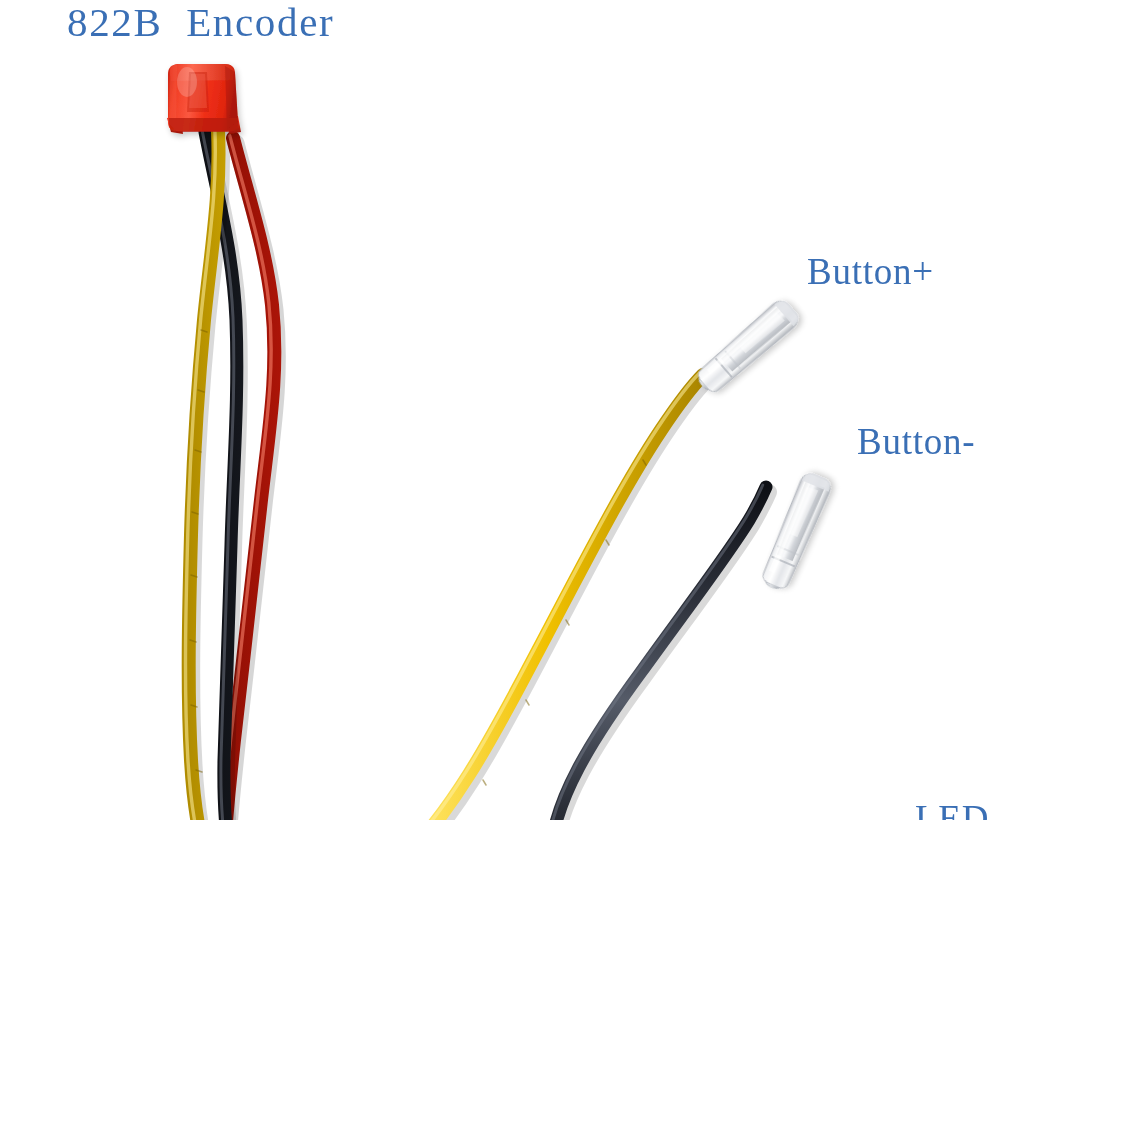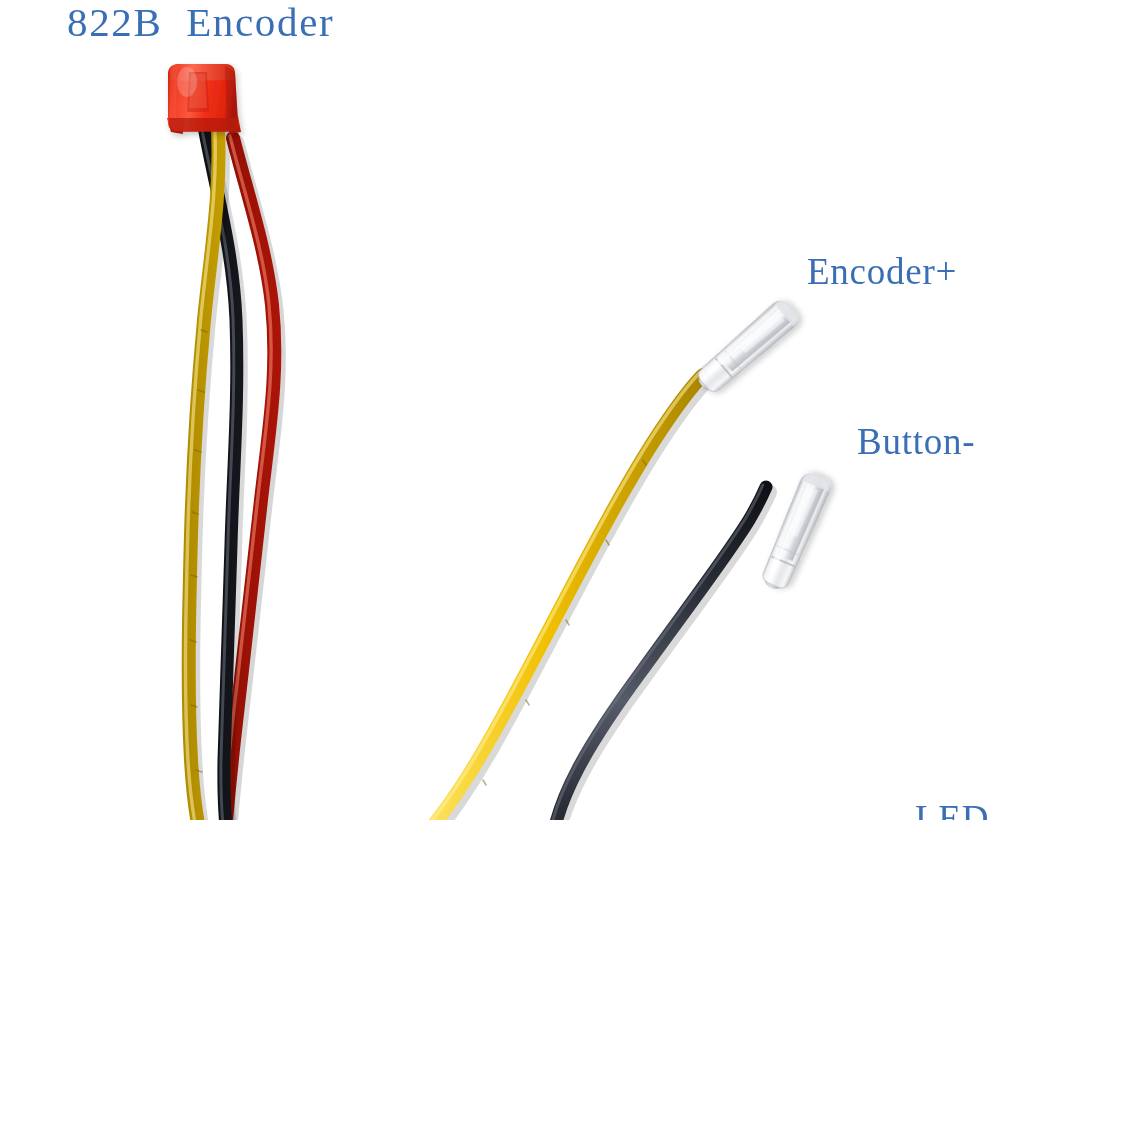--- a/index.html
+++ b/index.html
@@ -376,20 +376,20 @@
       <path d="M -86,-16 L -86,17" stroke="#c9453a" stroke-width="2.0" opacity="0.6"></path>
       <path d="M -40,-15 L -40,16" stroke="#b2b7be" stroke-width="1.3" opacity="0.5"></path>
       <path d="M 18,-14 L 18,16" stroke="#c3c7cd" stroke-width="1.2" opacity="0.45"></path>
       <path d="M -98,-13 L 102,-16 L 102,-7 L -98,-4 Z" fill="#ffffff" opacity="0.72"></path>
       <path d="M 96,-20 C 107,-20 112,-15 112,-6 L 112,8 C 112,17 107,21 96,21 Z" fill="#e2e5e9" opacity="0.85"></path>
     </g>
   </svg>
 
   <div class="label" id="title-label">822B  Encoder</div>
 
-  <div class="label" id="label-button-plus">Encoder+</div>
+  <div class="label" id="label-button-plus">Button+</div>
 
   <div class="label" id="label-button-minus">Button-</div>
 
   <div class="label" id="label-led-minus">LED-</div>
 
 
 </div>
 
 </body></html>

